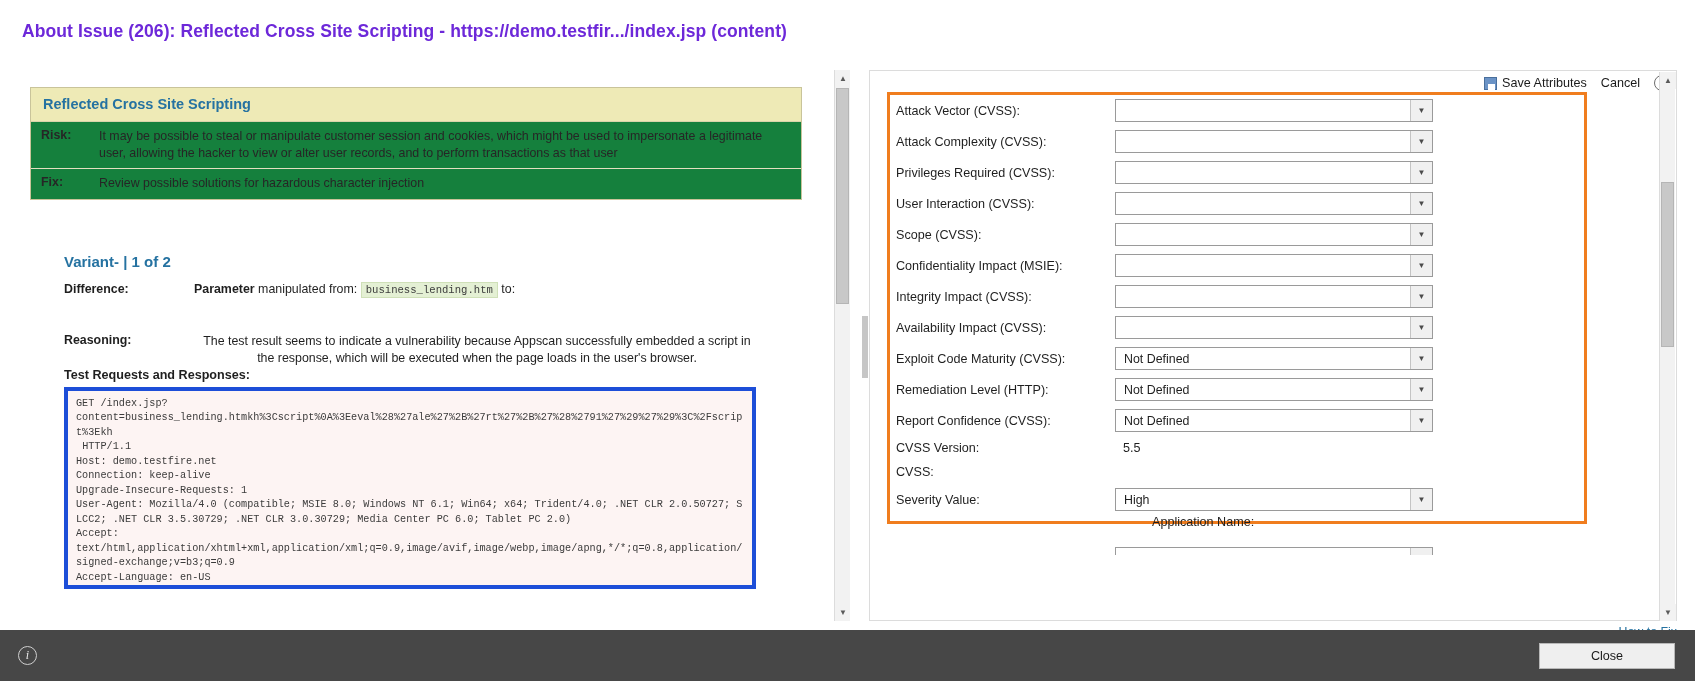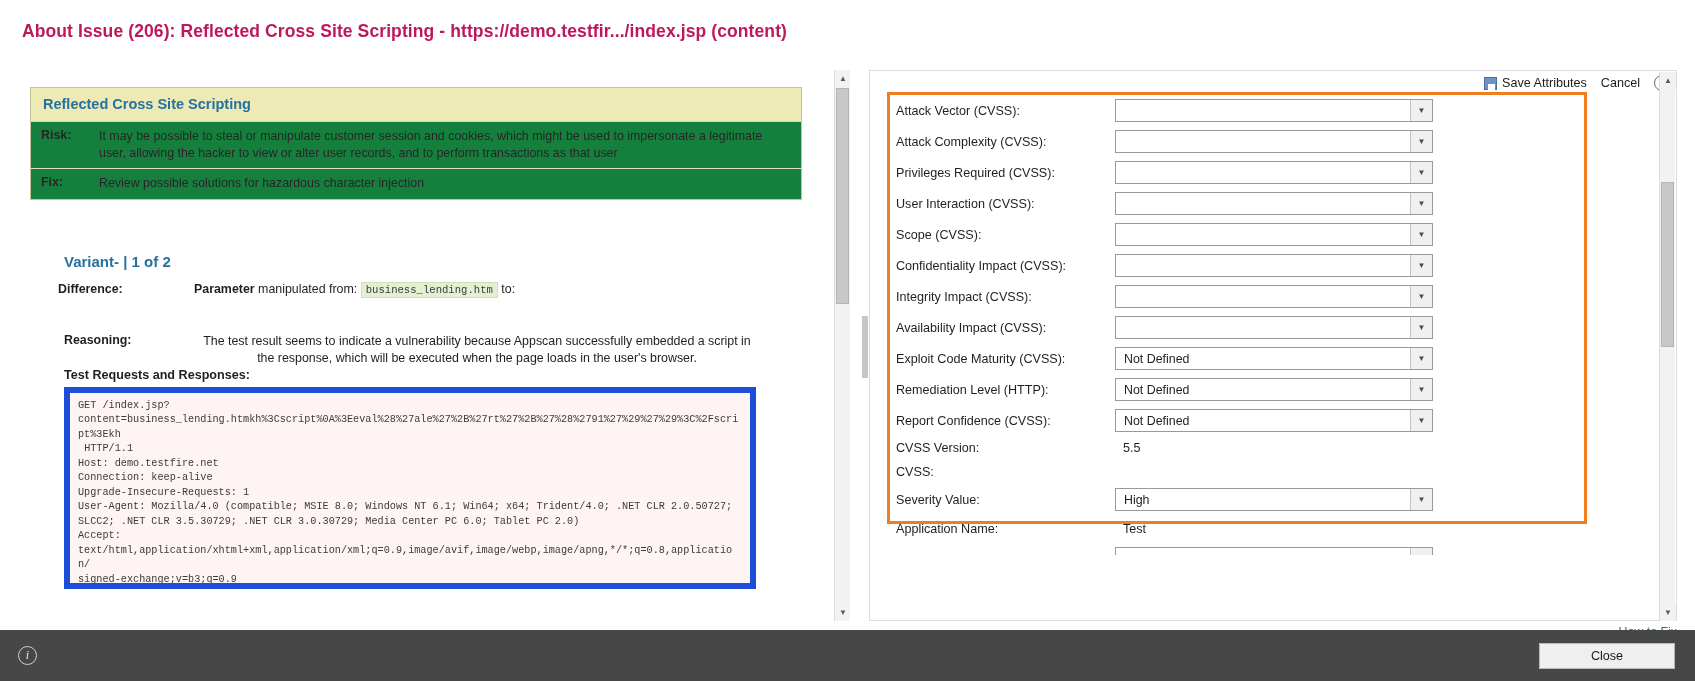--- a/index.html
+++ b/index.html
@@ -19,21 +19,21 @@
   .title-bar {
     position: absolute;
     left: 0; top: 0;
     width: 1695px; height: 62px;
     display: flex; align-items: center;
     padding-left: 22px;
   }
   .title-text {
     font-size: 17.5px;
     font-weight: bold;
-    color: #be185d;
+    color: #6d28d9;
     letter-spacing: 0.1px;
   }
   
   .body-area {
     position: absolute;
     left: 0; top: 62px;
     width: 1695px; height: 568px;
     background: #ffffff;
   }
   
@@ -158,21 +158,21 @@
     left: 46px; top: 298px;
     font-size: 12.6px;
     font-weight: bold;
     color: #1f1f1f;
   }
   .code-box {
     position: absolute;
     left: 46px; top: 317px;
     width: 692px; height: 202px;
     background: #fdf4f3;
-    border: 6px solid #1d4ed8;
+    border: 4px solid #1d4ed8;
     padding: 6px 8px;
     overflow: hidden;
   }
   .code-box pre {
     margin: 0;
     font-family: "Liberation Mono", monospace;
     font-size: 10.2px;
     line-height: 1.42;
     color: #3b3b3b;
     white-space: pre-wrap;
@@ -363,21 +363,21 @@
           <div class="val">It may be possible to steal or manipulate customer session and cookies, which might be used to impersonate a legitimate user, allowing the hacker to view or alter user records, and to perform transactions as that user</div>
         </div>
         <div class="issue-row">
           <div class="lbl">Fix:</div>
           <div class="val">Review possible solutions for hazardous character injection</div>
         </div>
       </div>
 
       <div class="variant-title">Variant- | 1 of 2</div>
 
-      <div class="detail-label" style="left:40px; top:212px;">Difference:</div>
+      <div class="detail-label" style="left:46px; top:212px;">Difference:</div>
       <div class="detail-block" style="left:176px; top:212px; width:580px;">
         <span style="font-weight:bold;">Parameter</span>
         <span>manipulated from:</span>
         <span class="chip-green mono">business_lending.htm</span>
         <span>to:</span>
       </div>
 
       <div class="detail-label" style="left:46px; top:263px;">Reasoning:</div>
       <div class="reasoning-text">The test result seems to indicate a vulnerability because Appscan successfully embedded a script in the response, which will be executed when the page loads in the user's browser.</div>
 
@@ -464,21 +464,21 @@
 
         <div class="form-row">
           <div class="f-label">Scope (CVSS):</div>
           <div class="f-select">
             <span></span>
             <span class="caret">▼</span>
           </div>
         </div>
 
         <div class="form-row">
-          <div class="f-label">Confidentiality Impact (CVSS):</div>
+          <div class="f-label">Confidentiality Impact (MSIE):</div>
           <div class="f-select">
             <span></span>
             <span class="caret">▼</span>
           </div>
         </div>
 
         <div class="form-row">
           <div class="f-label">Integrity Impact (CVSS):</div>
           <div class="f-select">
             <span></span>
@@ -529,21 +529,21 @@
         </div>
 
         <div class="form-row">
           <div class="f-label">Severity Value:</div>
           <div class="f-select">
             <span>High</span>
             <span class="caret">▼</span>
           </div>
         </div>
 
-        <div class="form-row" style="height:28px;">
+        <div class="form-row" style="height:28px;flex-direction:column;">
           <div class="f-label">Application Name:</div>
           <div class="f-static" style="padding-left:8px;">Test</div>
         </div>
 
         <div class="form-row">
           <div class="f-label"></div>
           <div class="f-select">
             <span></span>
             <span class="caret">▼</span>
           </div>

